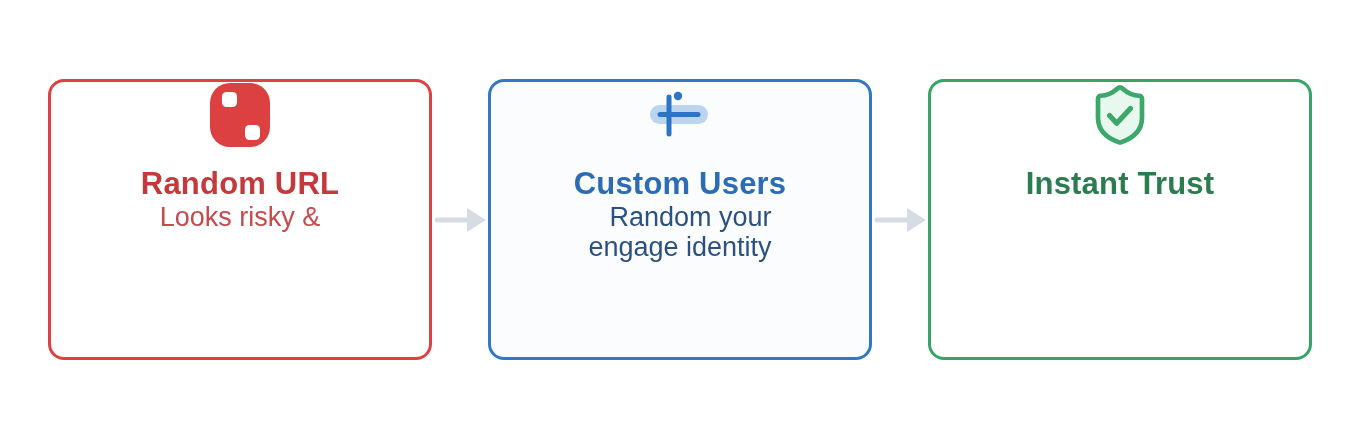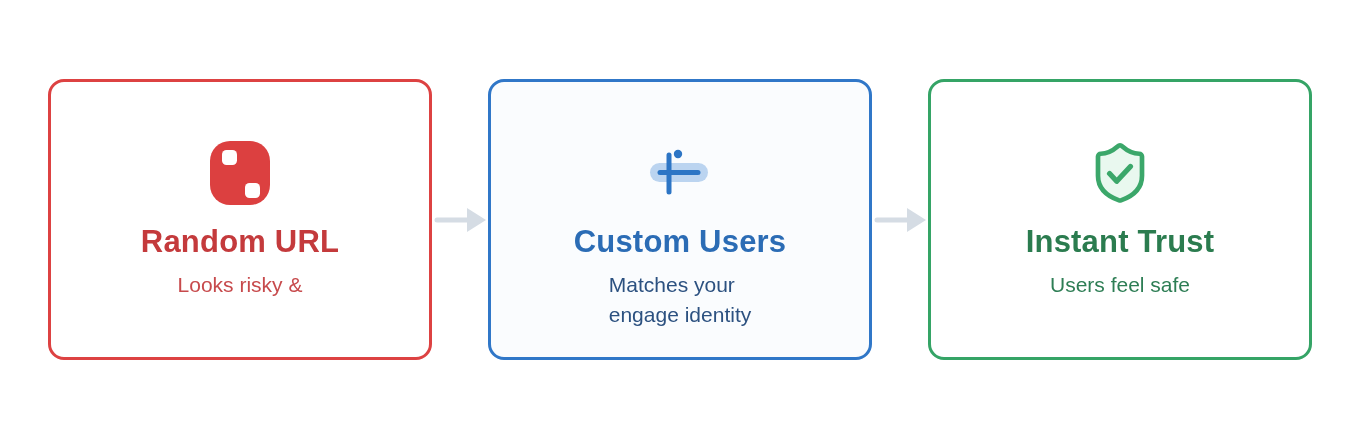--- a/index.html
+++ b/index.html
@@ -19,44 +19,43 @@
   .card {
     box-sizing: border-box;
     width: 384px;
     height: 281px;
     border: 3px solid var(--border, #ccc);
     background: var(--background, #fff);
     border-radius: 16px;
     display: flex;
     flex-direction: column;
     align-items: center;
-    padding-top: 58px;
   }
   .icon-wrap {
     height: 66px;
     display: flex;
     align-items: center;
     justify-content: center;
     margin-bottom: 18px;
   }
   .card-title {
     font-size: 31px;
     font-weight: 700;
     line-height: 36px;
     letter-spacing: 0.2px;
     color: var(--title, #333);
     text-align: center;
     white-space: nowrap;
   }
   .card-subtitle {
-    margin-top: 10px;
-    font-size: 21px;
+    margin-top: 0;
+    font-size: 27px;
     line-height: 30px;
     color: var(--subtitle, #555);
-    text-align: left;
+    text-align: right;
   }
   .arrow-cell {
     width: 56px;
     height: 281px;
     display: flex;
     align-items: center;
     justify-content: center;
     flex: none;
   }
 </style>
@@ -90,38 +89,37 @@
     <div class="icon-wrap">
       <svg width="64" height="56" viewBox="0 0 64 56">
         <rect x="2" y="18" width="58" height="19" rx="9.5" style="fill:var(--icon-secondary)"></rect>
         <line x1="12" y1="27.5" x2="50" y2="27.5" stroke-width="5" stroke-linecap="round" style="stroke:var(--icon)"></line>
         <line x1="21" y1="10" x2="21" y2="47" stroke-width="5" stroke-linecap="round" style="stroke:var(--icon)"></line>
         <circle cx="30" cy="9" r="4.2" style="fill:var(--icon)"></circle>
       </svg>
     </div>
     <div class="card-title">Custom Users</div>
     <div class="card-subtitle">
-      <div>Matches your</div>
+      <div>Random your</div>
       <div>engage identity</div>
     </div>
   </div>
 
   <div class="arrow-cell" style="--arrow: #D5DCE4;">
     <svg width="56" height="44" viewBox="0 0 56 44">
       <line x1="5" y1="22" x2="37" y2="22" stroke-width="5" stroke-linecap="round" style="stroke:var(--arrow)"></line>
       <polygon points="35,10 35,34 54,22" style="fill:var(--arrow)"></polygon>
     </svg>
   </div>
 
   <div class="card" style="--border: #35A466; --background: #FFFFFF; --title: #2B7C4F; --subtitle: #2E7E55; --icon: #3BA76A; --icon-secondary: #E9F8EF;">
     <div class="icon-wrap">
       <svg width="66" height="68" viewBox="0 0 24 24">
         <path d="M20 13c0 5-3.5 7.5-7.66 8.95a1 1 0 0 1-.67-.01C7.5 20.5 4 18 4 13V6a1 1 0 0 1 1-1c2 0 4.5-1.2 6.24-2.72a1 1 0 0 1 1.52 0C14.51 3.81 17 5 19 5a1 1 0 0 1 1 1z" stroke-width="1.7" stroke-linecap="round" stroke-linejoin="round" style="fill:var(--icon-secondary); stroke:var(--icon)"></path>
         <path d="m8.2 12.2 2.6 2.8 5-5.4" fill="none" stroke-width="1.9" stroke-linecap="round" stroke-linejoin="round" style="stroke:var(--icon)"></path>
       </svg>
     </div>
     <div class="card-title">Instant Trust</div>
     <div class="card-subtitle">
-      <div>Users feel safe</div>
     </div>
   </div>
 
 </div>
 
 </body></html>

